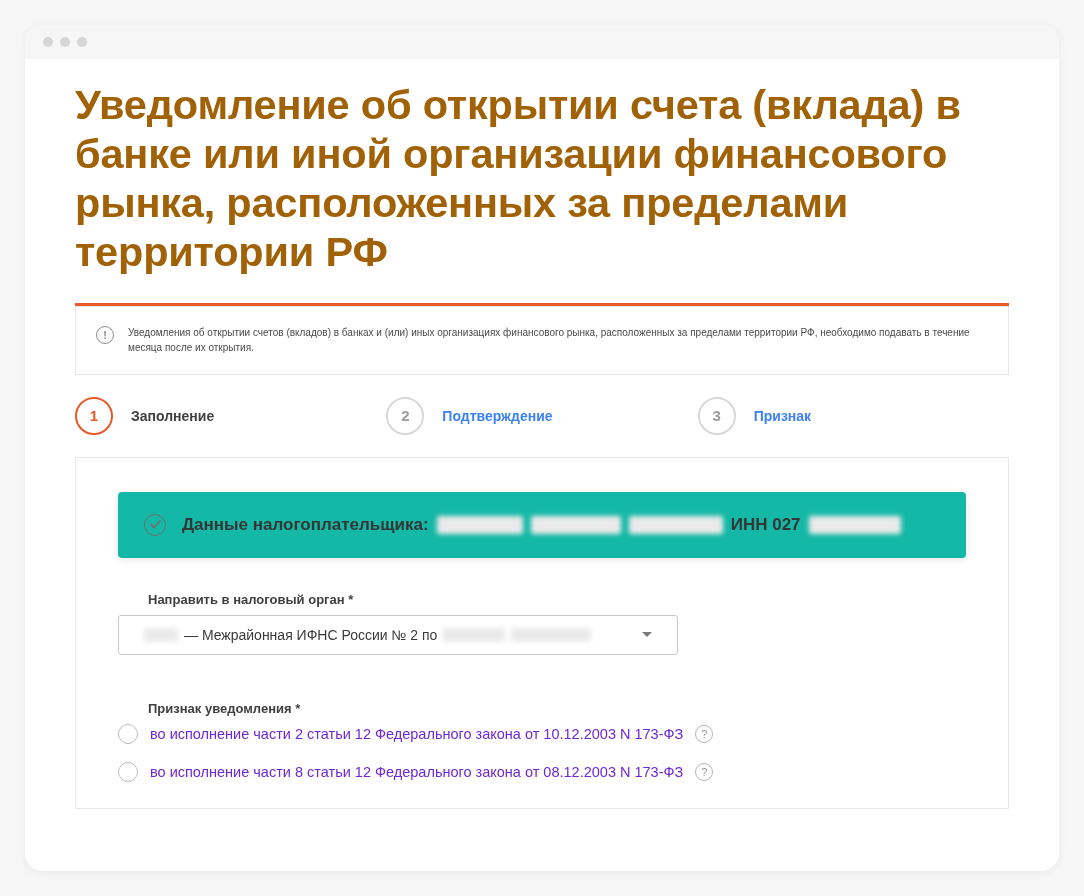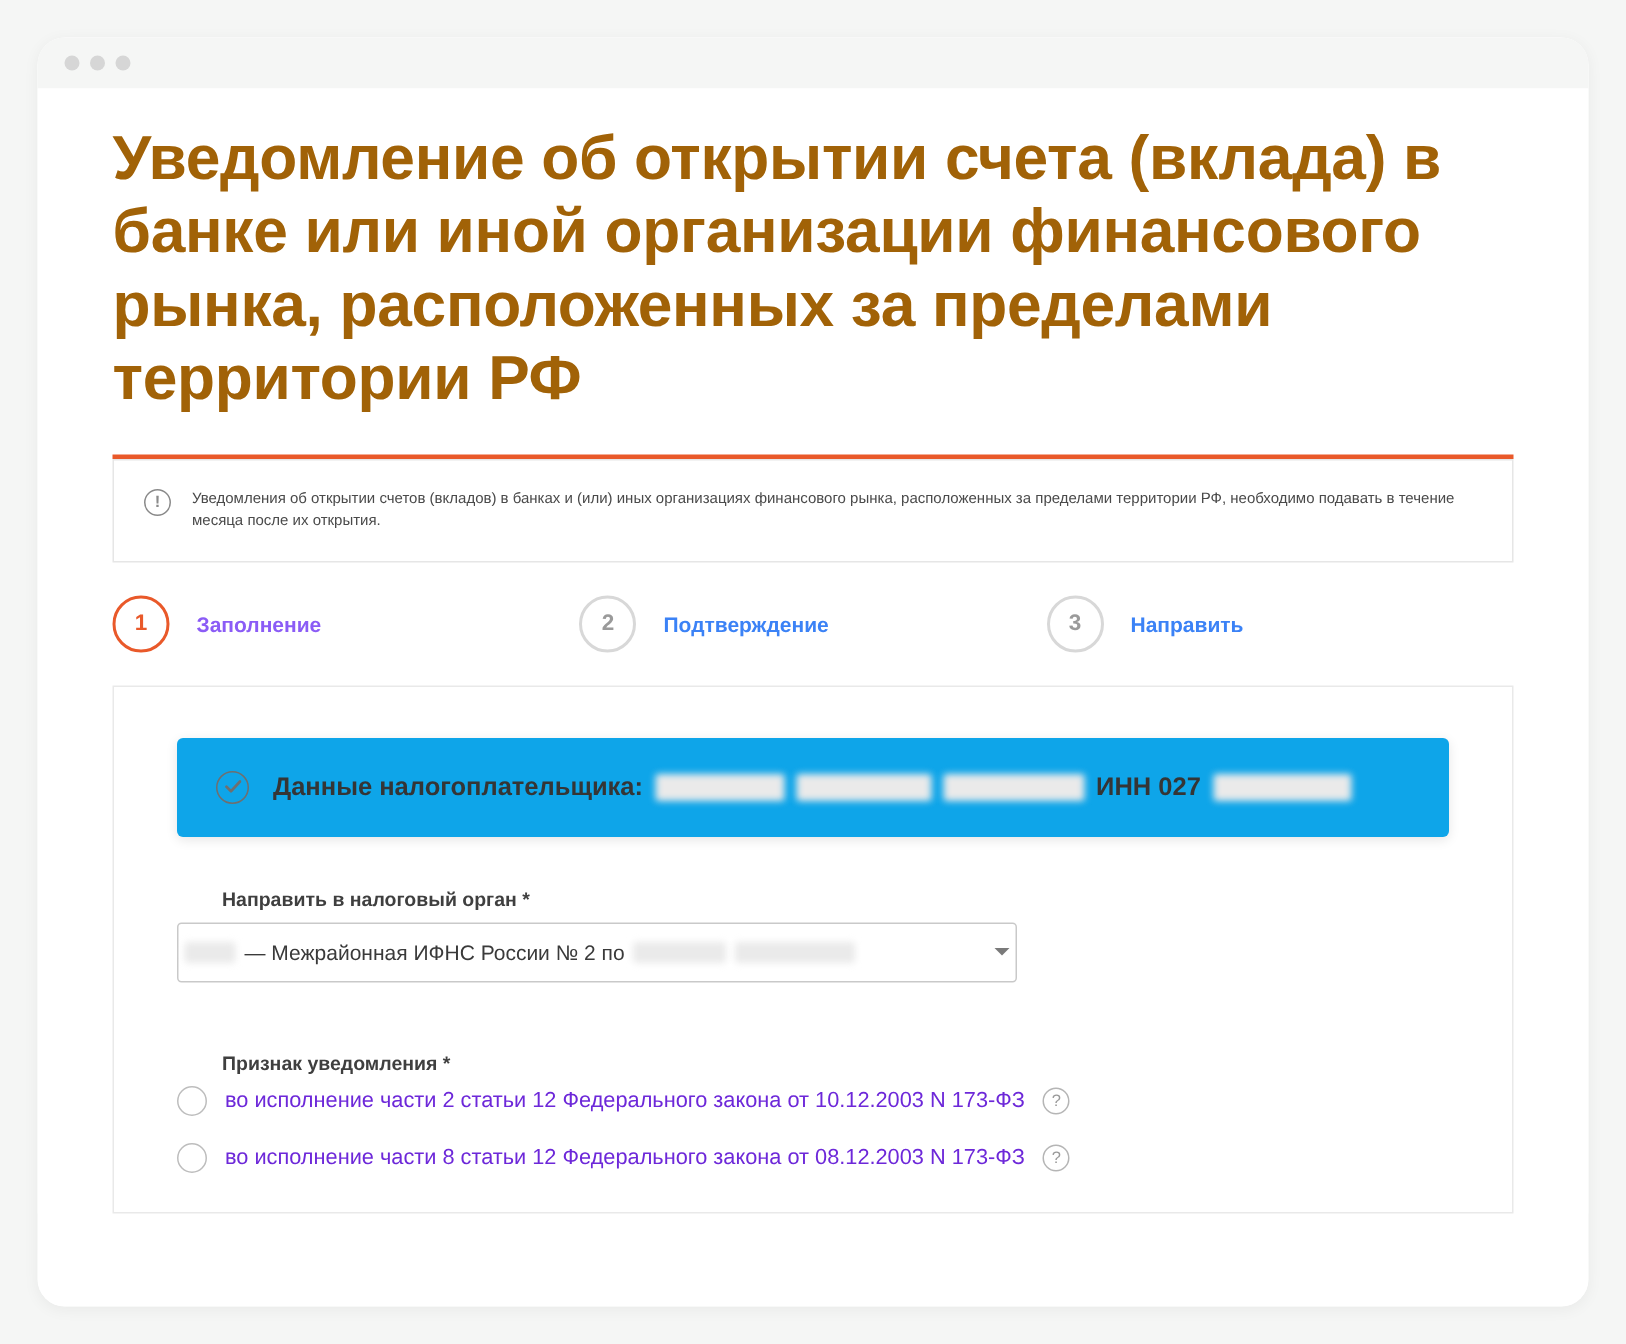--- a/index.html
+++ b/index.html
@@ -107,29 +107,29 @@
 .step.active .step-circle {
   border-color: #e9592a;
   color: #e9592a;
 }
 .step-label {
   font-size: 14px;
   color: #3b82f6;
   font-weight: 600;
 }
 .step.active .step-label {
-  color: #8b5cf6;
+  color: #404040;
 }
 .form-panel {
   border: 1px solid #e9e9e9;
   background: #fff;
   padding: 34px 42px 8px 42px;
 }
 .summary-box {
-  background: #0ea5e9;
+  background: #14b8a6;
   border-radius: 4px;
   box-shadow: 0 2px 8px rgba(0,0,0,0.10);
   padding: 22px 26px;
   display: flex;
   align-items: center;
   gap: 16px;
   margin-bottom: 34px;
 }
 .check-icon {
   width: 22px;
@@ -161,21 +161,21 @@
 .field-label {
   font-size: 13px;
   font-weight: 700;
   color: #3f3f3f;
   margin-bottom: 8px;
   margin-left: 30px;
 }
 .select-box {
   border: 1px solid #c9c9c9;
   border-radius: 3px;
-  padding: 11px 4px;
+  padding: 11px 25px;
   display: flex;
   align-items: center;
   justify-content: space-between;
   width: 560px;
   font-size: 14px;
   color: #3a3a3a;
   cursor: pointer;
   margin-bottom: 46px;
 }
 .select-value {
@@ -256,21 +256,21 @@
       <div class="step active">
         <div class="step-circle">1</div>
         <div class="step-label">Заполнение</div>
       </div>
       <div class="step">
         <div class="step-circle">2</div>
         <div class="step-label">Подтверждение</div>
       </div>
       <div class="step">
         <div class="step-circle">3</div>
-        <div class="step-label">Направить</div>
+        <div class="step-label">Признак</div>
       </div>
     </div>
 
     <div class="form-panel">
 
       <div class="summary-box">
         <div class="check-icon">
           <svg width="11" height="9" viewBox="0 0 11 9">
               <path d="M1 4.5 L4 7.5 L10 1" stroke="#6f6f6f" stroke-width="1.8" fill="none" stroke-linecap="round" stroke-linejoin="round"></path>
             </svg>

